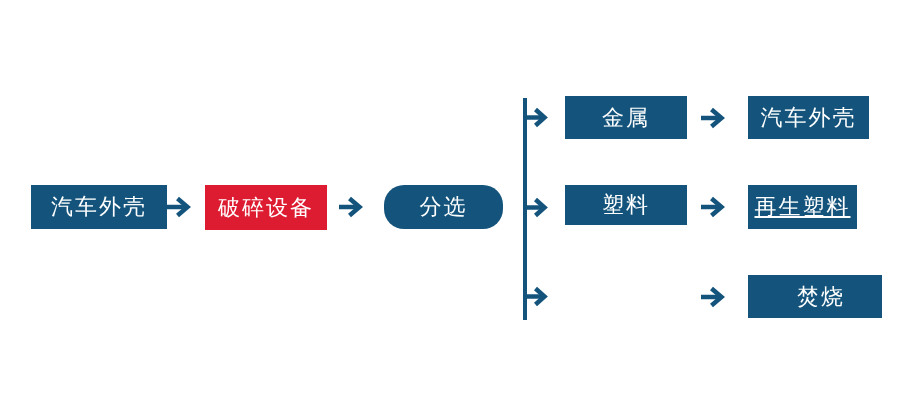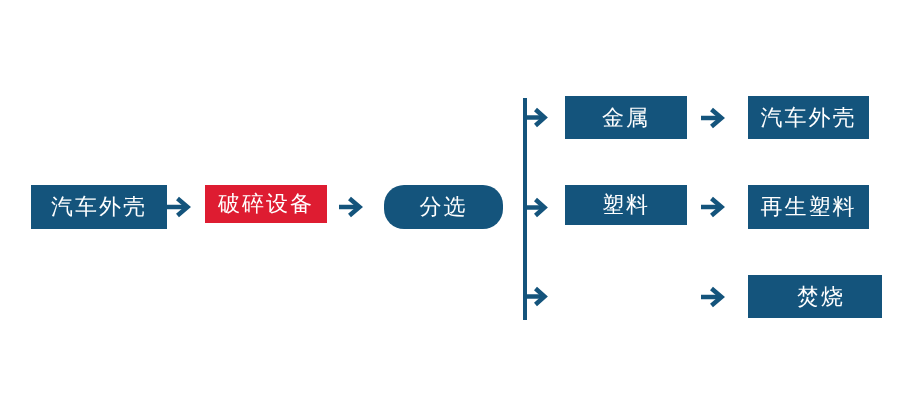--- a/index.html
+++ b/index.html
@@ -53,21 +53,21 @@
     <span>汽车外壳</span>
   </div>
 
   <div class="arrow" style="left:166px; top:196px;">
     <svg width="30" height="22" viewBox="0 0 30 22">
       <path d="M1 11 H19"></path>
       <path d="M11.5 2.5 L21.5 11 L11.5 19.5"></path>
     </svg>
   </div>
 
-  <div class="node red" style="left:205px; top:185px; width:122px; height:38px;">
+  <div class="node red" style="left:205px; top:185px; width:122px; height:45px;">
     <span>破碎设备</span>
   </div>
 
   <div class="arrow" style="left:338px; top:196px;">
     <svg width="30" height="22" viewBox="0 0 30 22">
       <path d="M1 11 H19"></path>
       <path d="M11.5 2.5 L21.5 11 L11.5 19.5"></path>
     </svg>
   </div>
 
@@ -111,21 +111,21 @@
 
   <div class="node blue" style="left:565px; top:185px; width:122px; height:40px;">
     <span>塑料</span>
   </div>
   <div class="arrow" style="left:700px; top:196px;">
     <svg width="30" height="22" viewBox="0 0 30 22">
       <path d="M1 11 H19"></path>
       <path d="M11.5 2.5 L21.5 11 L11.5 19.5"></path>
     </svg>
   </div>
-  <div class="node blue" style="left:748px; top:185px; width:121px; height:44px;">
+  <div class="node blue" style="left:748px; top:185px; width:109px; height:44px;text-decoration:underline;">
     <span>再生塑料</span>
   </div>
 
   <div class="arrow" style="left:700px; top:286px;">
     <svg width="30" height="22" viewBox="0 0 30 22">
       <path d="M1 11 H19"></path>
       <path d="M11.5 2.5 L21.5 11 L11.5 19.5"></path>
     </svg>
   </div>
   <div class="node blue" style="left:748px; top:275px; width:122px; height:43px;padding-left:12px;">

